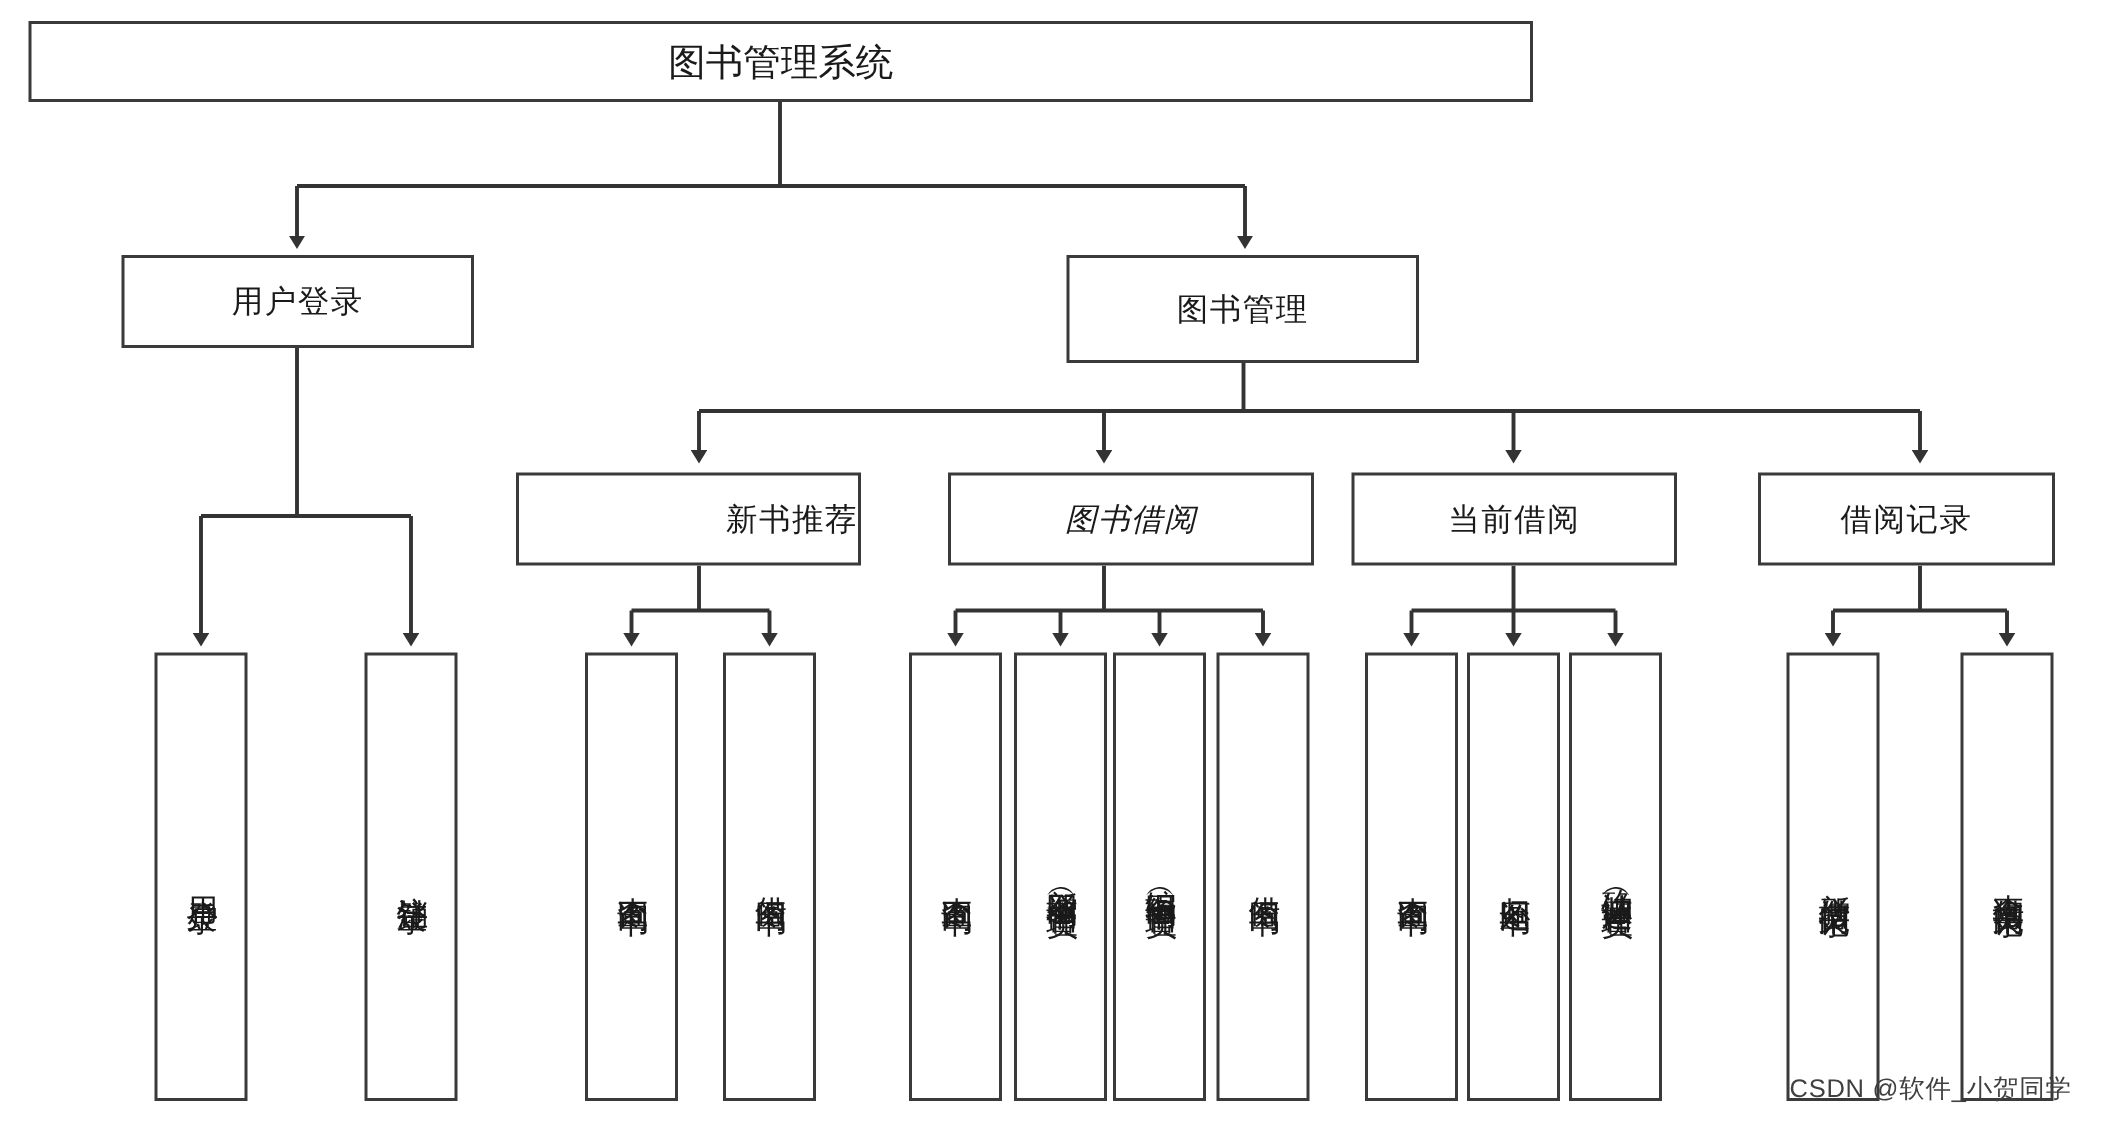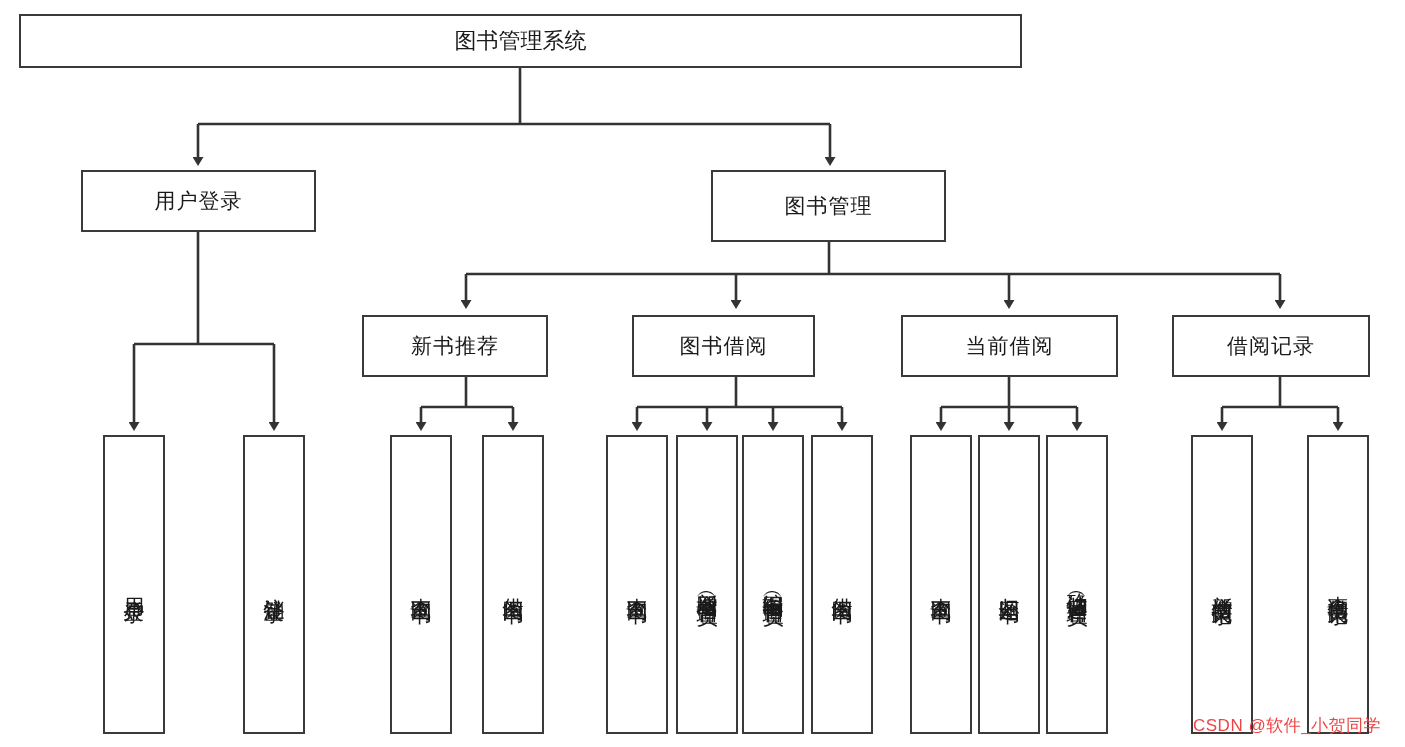--- a/index.html
+++ b/index.html
@@ -33,40 +33,40 @@
     display: flex;
     align-items: center;
     justify-content: center;
     color: #1a1a1a;
   }
   .node.horiz {
     font-size: 21px;
     letter-spacing: 1px;
   }
   .node.root {
-    font-size: 22px;
+    font-size: 25px;
   }
   .node.vert {
     writing-mode: vertical-rl;
     text-orientation: upright;
     font-size: 21px;
     line-height: 1.05;
     letter-spacing: 2px;
     padding: 6px 0;
   }
   .node.vert .vtext {
     writing-mode: vertical-rl;
     text-orientation: upright;
     display: block;
     white-space: nowrap;
   }
   .watermark {
     position: absolute;
     font-size: 17px;
-    color: #ef4444;
+    color: #404040;
     white-space: nowrap;
     letter-spacing: 0.5px;
   }
 </style>
 </head>
 <body>
 
 <div id="canvas">
 
   <svg id="wires" viewBox="0 0 1405 747">
@@ -123,24 +123,24 @@
     <span>图书管理系统</span>
   </div>
 
   <div class="node horiz" style="left:81px; top:170px; width:235px; height:62px;">
     <span>用户登录</span>
   </div>
   <div class="node horiz" style="left:711px; top:170px; width:235px; height:72px;">
     <span>图书管理</span>
   </div>
 
-  <div class="node horiz" style="left:362px; top:315px; width:186px; height:62px;">
+  <div class="node horiz" style="left:344px; top:315px; width:230px; height:62px;justify-content:flex-end;">
     <span>新书推荐</span>
   </div>
-  <div class="node horiz" style="left:632px; top:315px; width:183px; height:62px;">
+  <div class="node horiz" style="left:632px; top:315px; width:244px; height:62px;font-style:italic;">
     <span>图书借阅</span>
   </div>
   <div class="node horiz" style="left:901px; top:315px; width:217px; height:62px;text-align:center;">
     <span>当前借阅</span>
   </div>
   <div class="node horiz" style="left:1172px; top:315px; width:198px; height:62px;">
     <span>借阅记录</span>
   </div>
 
   <div class="node vert" style="left:103px; top:435px; width:62px; height:299px;">

